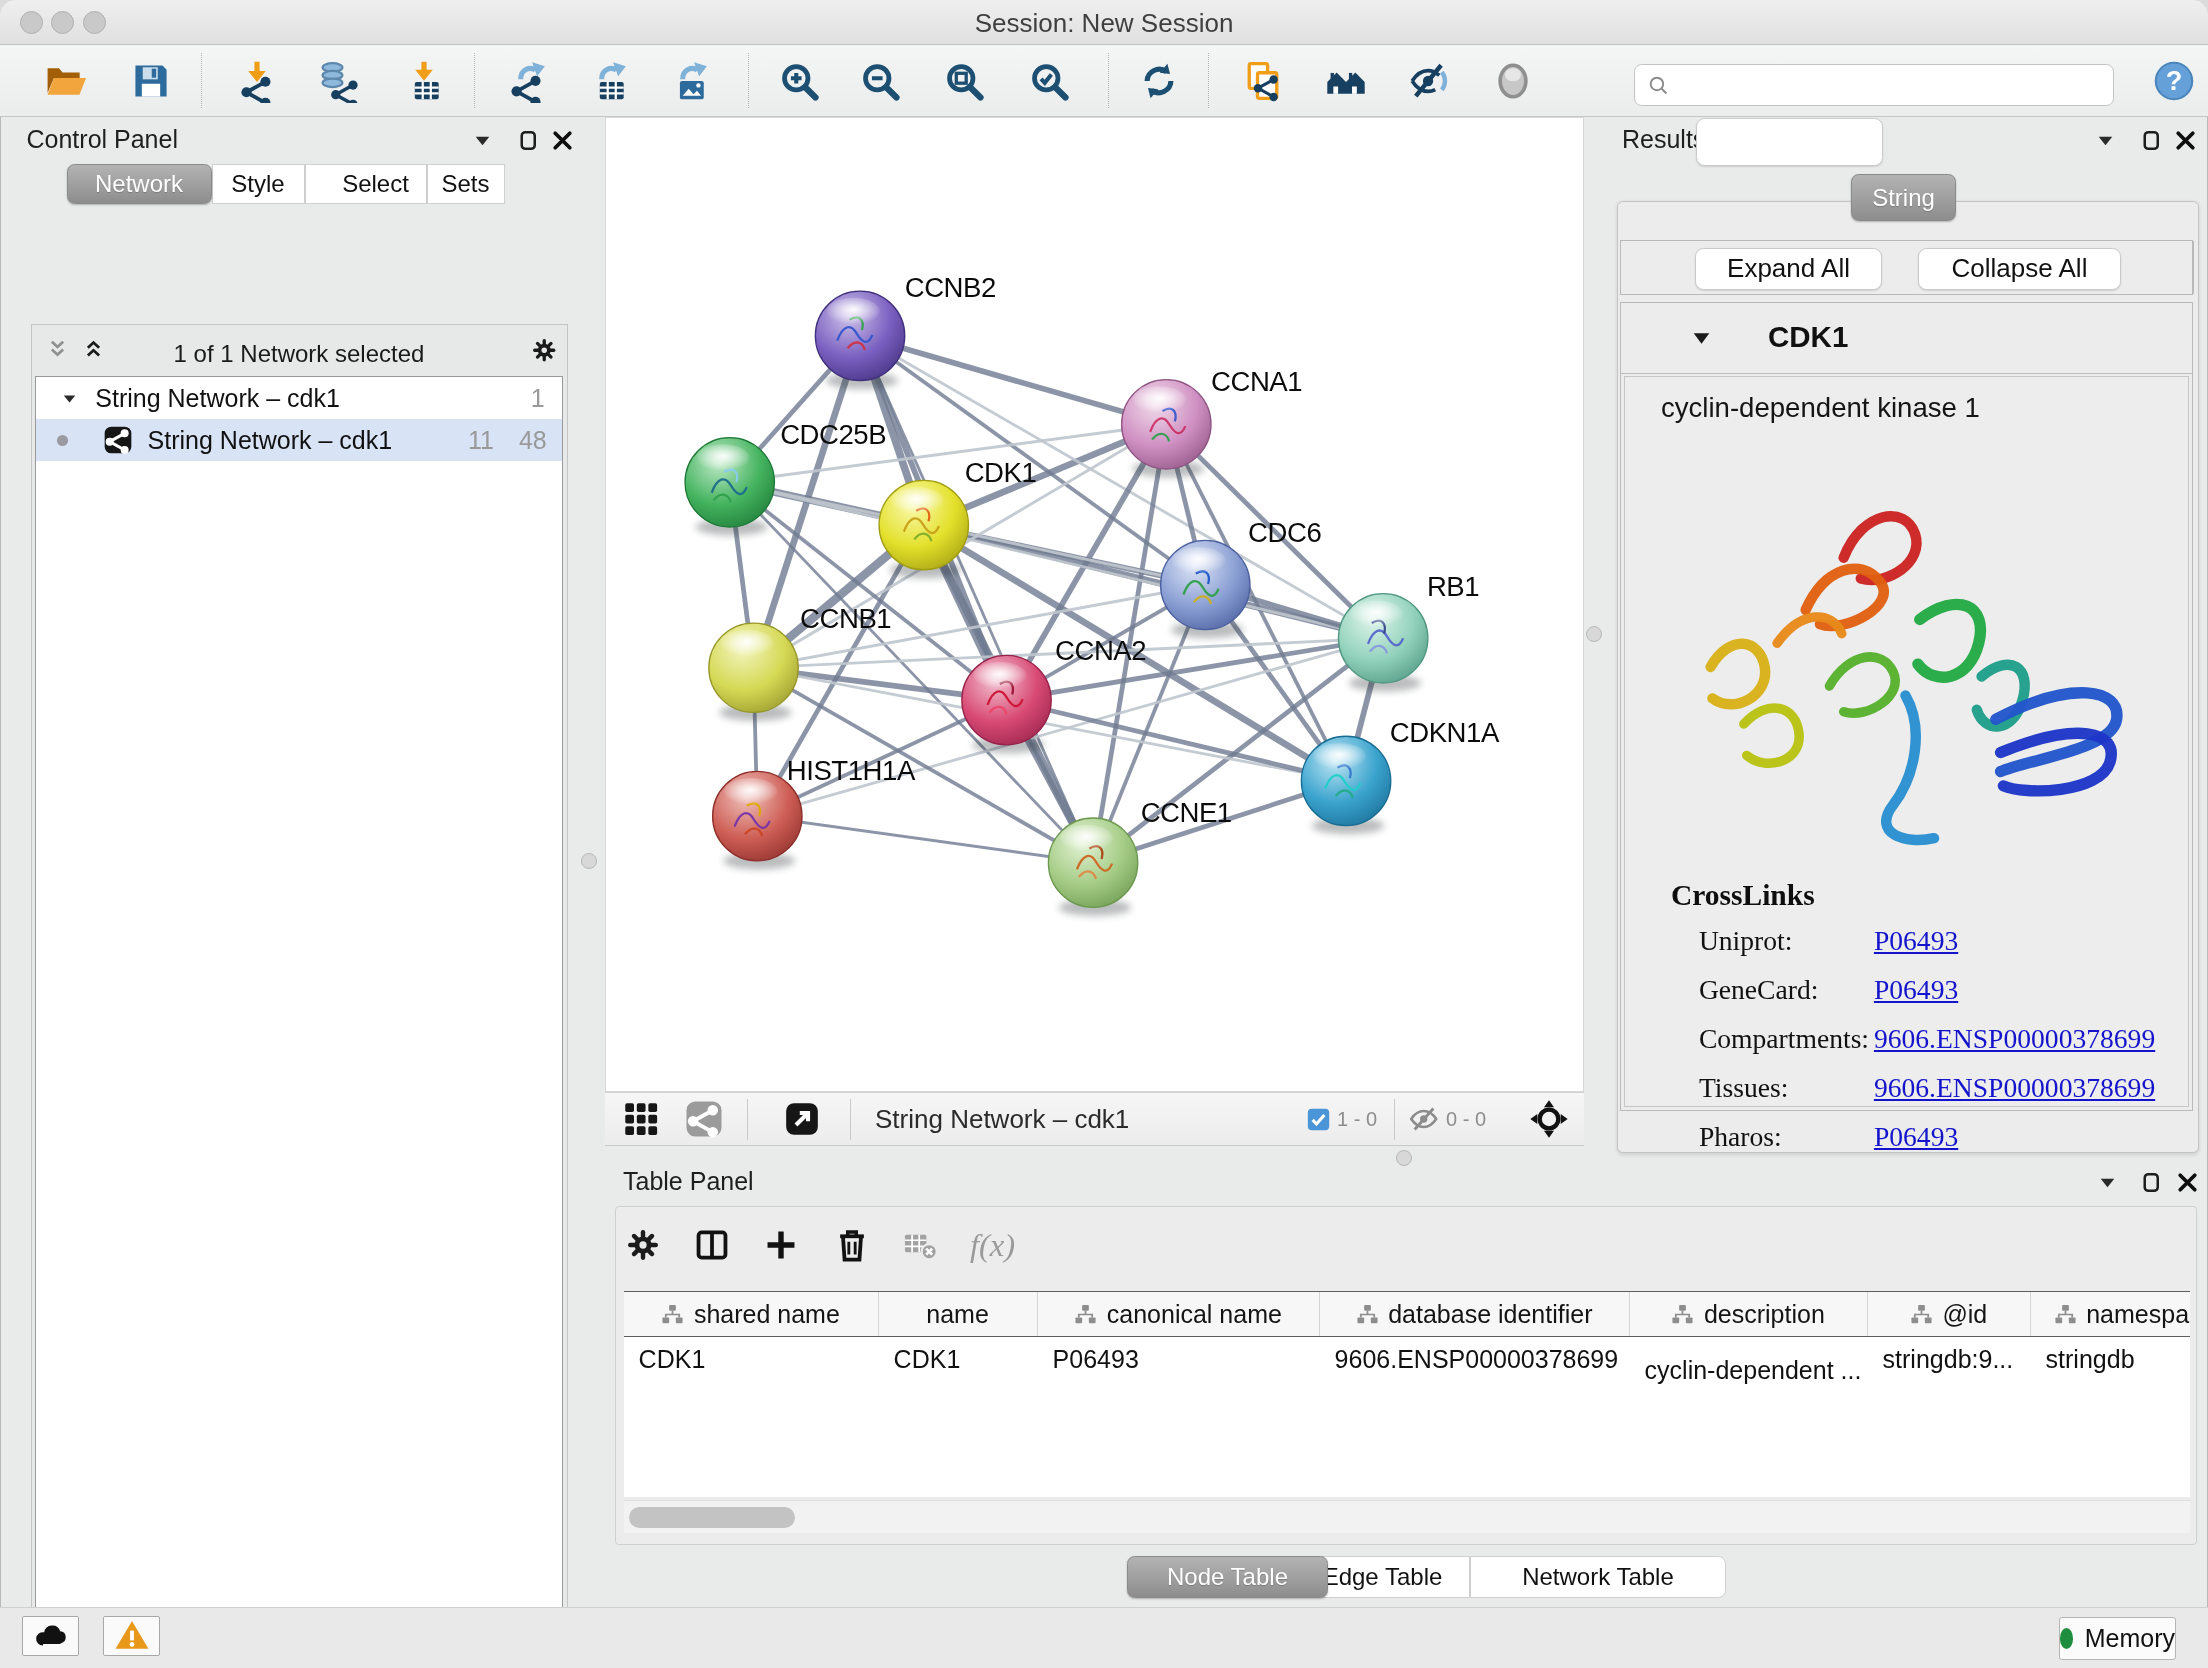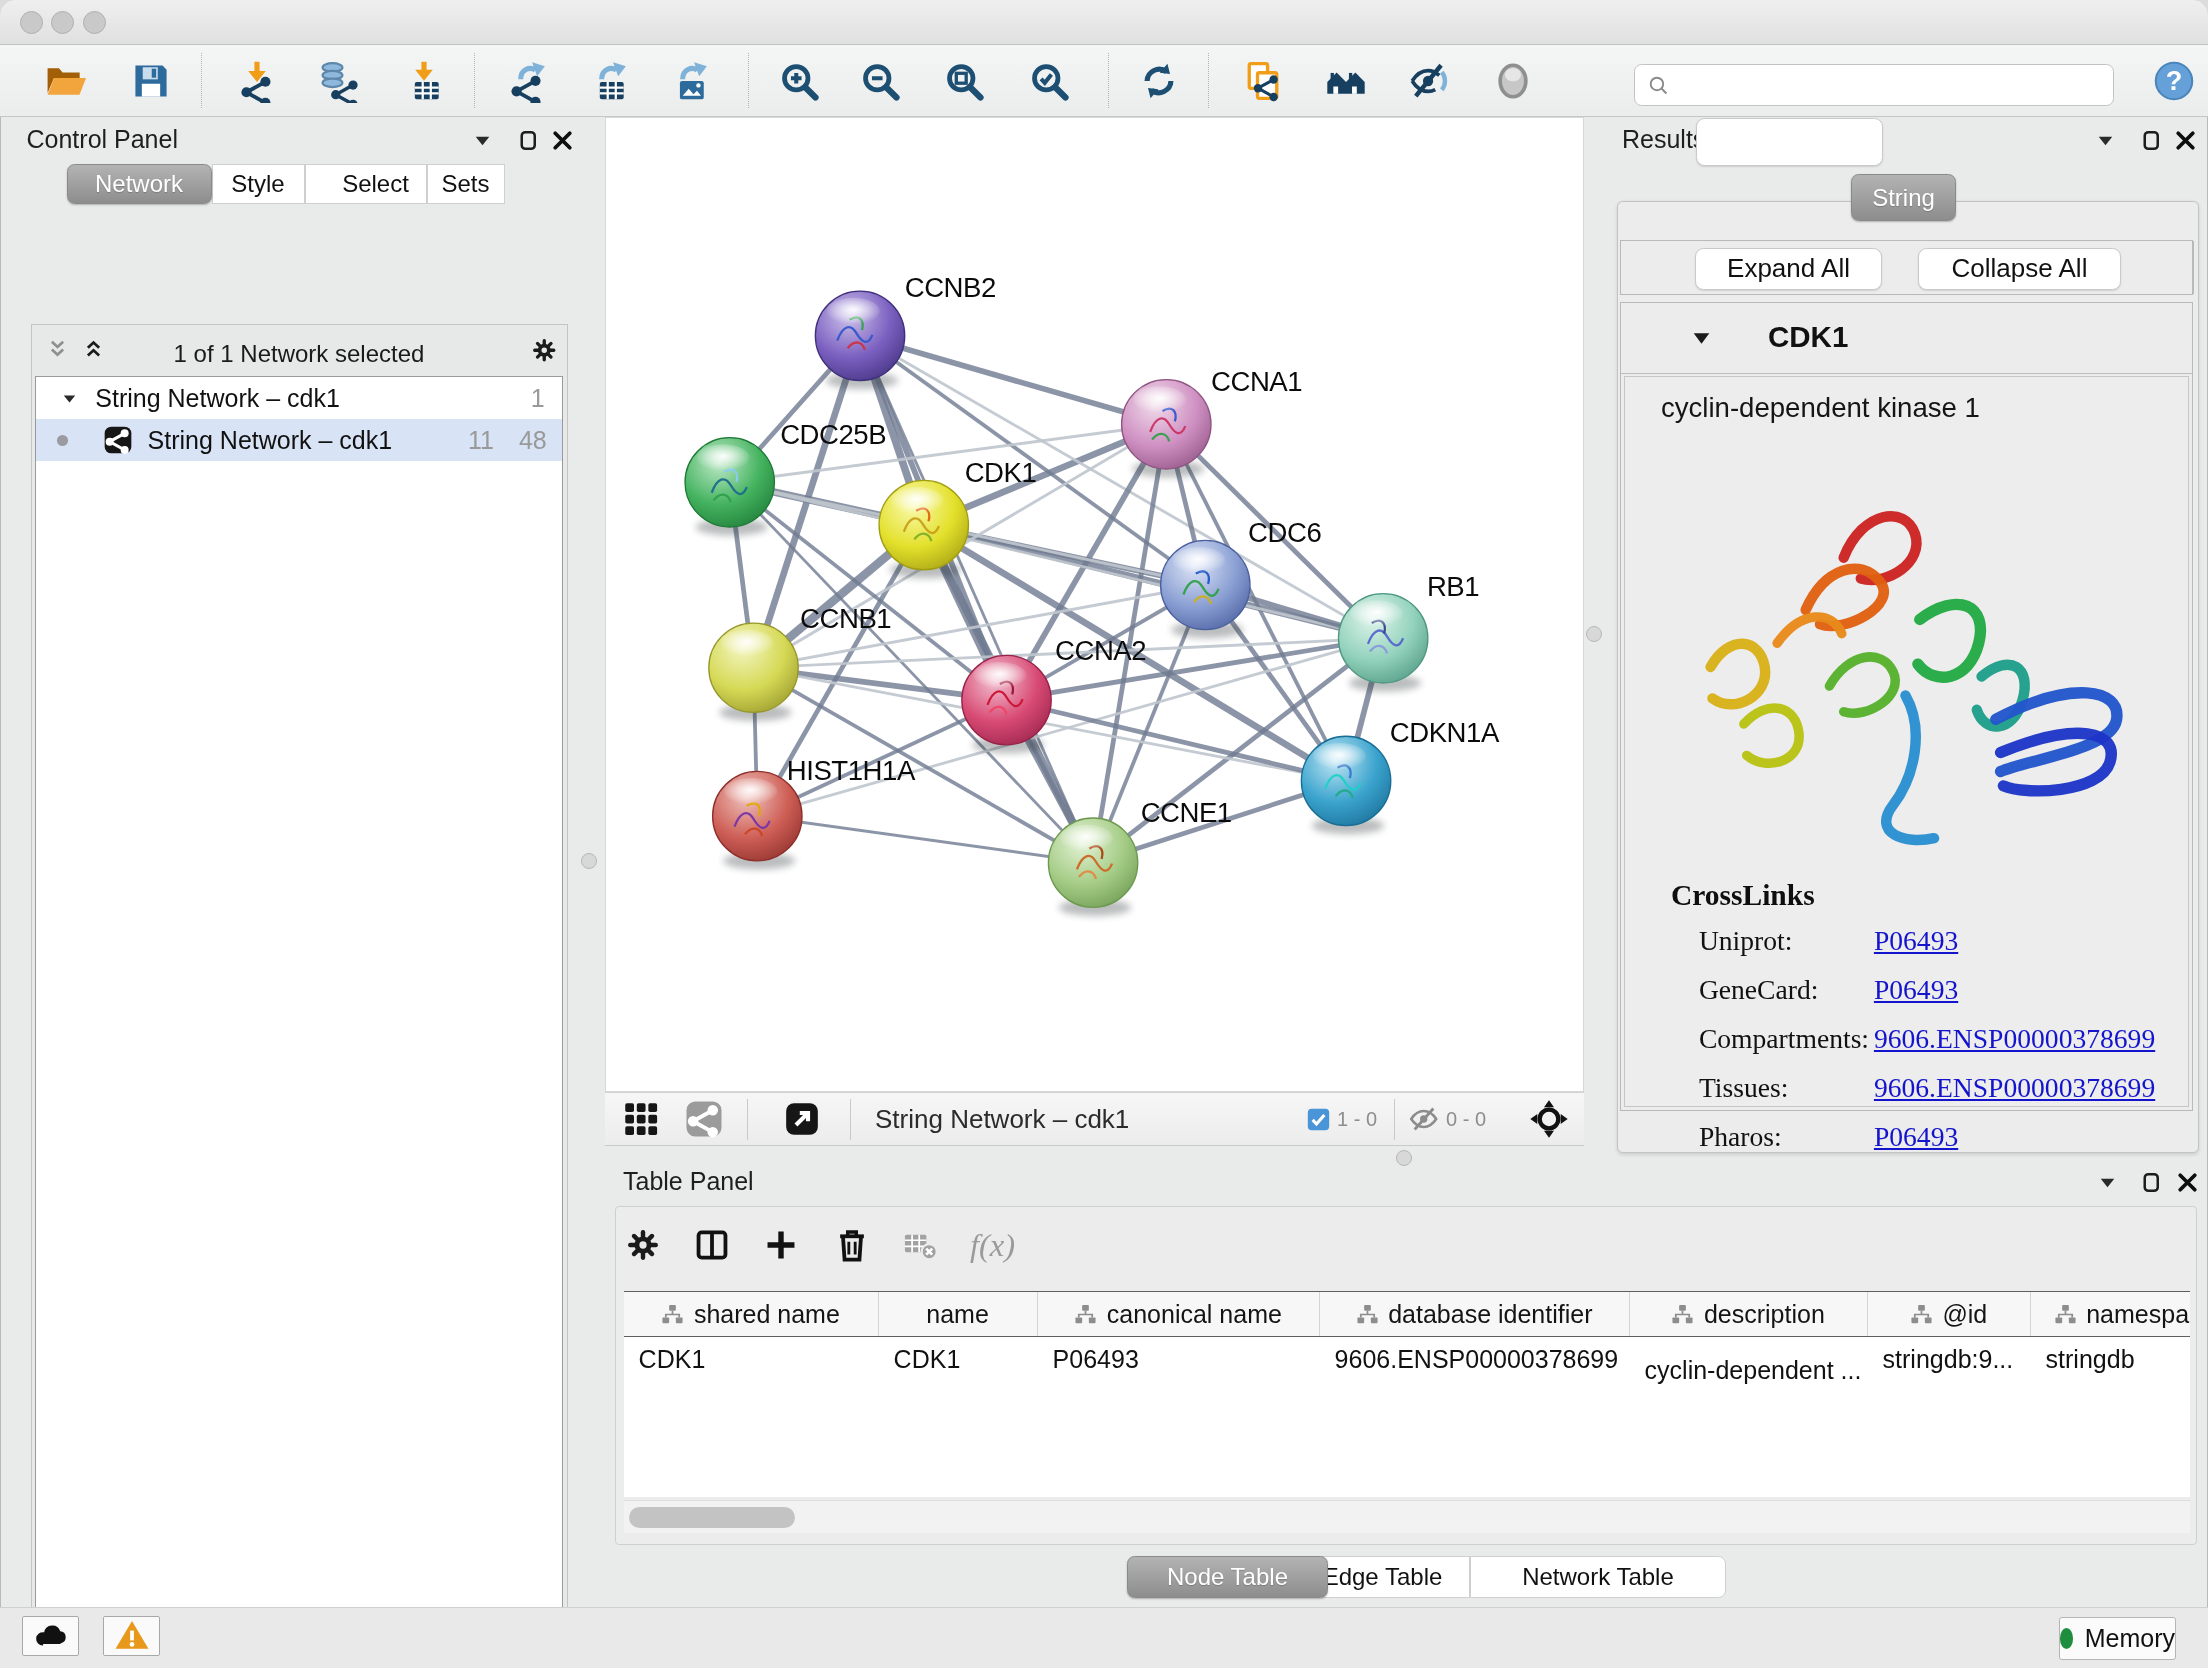--- a/index.html
+++ b/index.html
@@ -89,20 +89,21 @@
 </style>
 </head>
 <body>
 
 <div class="window">
 
   <div class="titlebar">
     <div class="traffic" style="left:20px"></div>
     <div class="traffic" style="left:51px"></div>
     <div class="traffic" style="left:83px"></div>
+    <div class="win-title noselect">Session: New Session</div>
   </div>
 
   <div class="toolbar" id="toolbar">
     <div class="searchbox">
       <span class="pw-icon" style="margin:0 7.6px 0 11.4px">
           <svg width="25" height="25" viewBox="0 0 24 24">
             <circle cx="10.5" cy="10.5" r="6" fill="none" stroke="#8a8a8a" stroke-width="1.8"></circle>
             <path d="M15 15l4.6 4.6" stroke="#8a8a8a" stroke-width="2"></path>
           </svg>
         </span>

